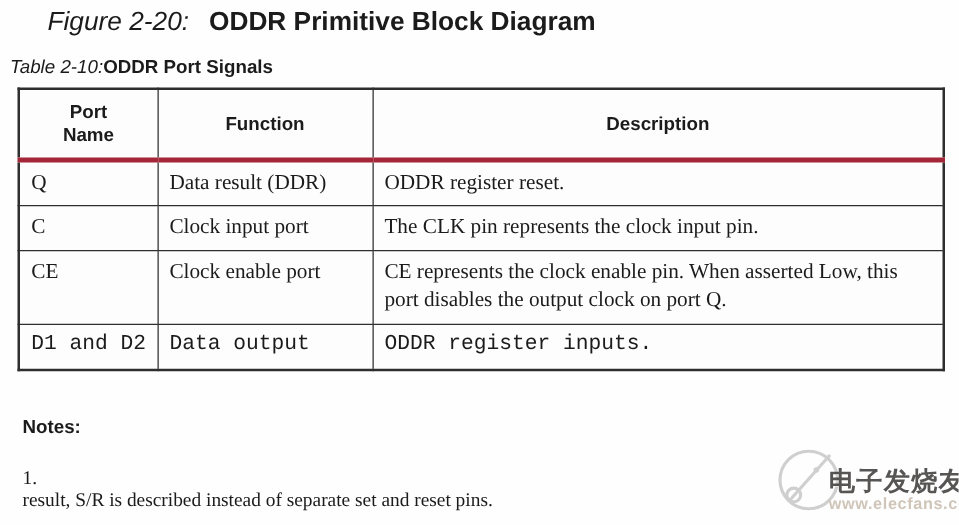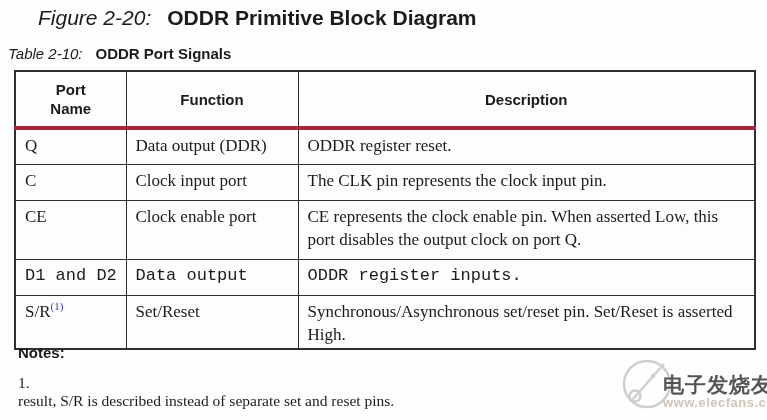--- a/index.html
+++ b/index.html
@@ -10,21 +10,21 @@
   }
   html,body{margin:0;padding:0;}
   body{background:#ffffff;font-family:"Liberation Sans",sans-serif;color:var(--ink);}
   .page{position:relative;width:767px;height:420px;background:#fefefe;overflow:hidden;}
 
   
   .figure-caption{position:absolute;left:38px;top:4px;font-size:21px;line-height:27px;white-space:nowrap;}
   .figure-caption .prefix{font-style:italic;font-weight:500;margin-right:16px;}
   .figure-caption .title{font-weight:bold;}
   .table-caption{position:absolute;left:8px;top:44px;font-size:15px;line-height:19px;white-space:nowrap;}
-  .table-caption .prefix{font-style:italic;margin-right:13px;}
+  .table-caption .prefix{font-style:italic;}
   .table-caption .title{font-weight:bold;}
 
   
   table.ports{position:absolute;left:14px;top:70px;width:740px;border-collapse:collapse;table-layout:fixed;
     border:2px solid var(--border);}
   table.ports th,table.ports td{border:1px solid var(--border);}
   table.ports th{
     font-family:"Liberation Sans",sans-serif;font-weight:bold;font-size:15px;line-height:19px;
     text-align:center;vertical-align:middle;height:52px;white-space:pre-line;
     border-bottom:4px solid var(--rule);background:#fdfdfd;
@@ -37,21 +37,21 @@
   td.c-func{padding-left:11px;}
   td.c-desc{padding-left:11px;padding-right:10px;}
   tr.r1 td{height:28px;}
   tr.r2 td{height:29px;}
   tr.r3 td{height:52px;}
   tr.r4 td{height:29px;font-family:Liberation Mono, monospace;}
   tr.r5 td{height:43px;}
   sup.fnref{font-size:11px;color:var(--link);line-height:0;}
 
   
-  .notes-heading{position:absolute;left:18px;top:344px;font-size:15px;font-weight:bold;}
+  .notes-heading{position:absolute;left:18px;top:333px;font-size:15px;font-weight:bold;}
   .note-item{position:absolute;left:18px;top:374px;width:730px;
     font-family:"Liberation Serif",serif;font-size:15.5px;line-height:18px;}
   .note-number{position:absolute;left:0;top:0;}
   .note-lines{margin-left:20px;}
   .note-line{display:block;}
 
   
   .wm-logo{position:absolute;left:620px;top:357px;width:54px;height:54px;opacity:.8;pointer-events:none;}
   .wm-cjk{position:absolute;left:663px;top:371px;font-size:21px;font-weight:bold;letter-spacing:1px;
     color:rgba(50,48,46,0.82);white-space:nowrap;text-shadow:1px 1px 0 rgba(255,255,255,0.5);}
@@ -81,42 +81,37 @@
       <tr>
         <th>Port
 Name</th>
         <th>Function</th>
         <th>Description</th>
       </tr>
     </thead>
     <tbody>
       <tr class="r1">
         <td class="c-port">Q</td>
-        <td class="c-func">Data output (DDR)</td>
+        <td class="c-func">Data result (DDR)</td>
         <td class="c-desc">ODDR register reset.</td>
       </tr>
       <tr class="r2">
         <td class="c-port">C</td>
         <td class="c-func">Clock input port</td>
         <td class="c-desc">The CLK pin represents the clock input pin.</td>
       </tr>
       <tr class="r3">
         <td class="c-port">CE</td>
         <td class="c-func">Clock enable port</td>
         <td class="c-desc">CE represents the clock enable pin. When asserted Low, this port disables the output clock on port Q.</td>
       </tr>
       <tr class="r4">
         <td class="c-port">D1 and D2</td>
         <td class="c-func">Data output</td>
         <td class="c-desc">ODDR register inputs.</td>
-      </tr>
-      <tr class="r5">
-        <td class="c-port"><span>S/R</span><sup class="fnref">(1)</sup></td>
-        <td class="c-func">Set/Reset</td>
-        <td class="c-desc">Synchronous/Asynchronous set/reset pin. Set/Reset is asserted High.</td>
       </tr>
     </tbody>
   </table>
 
   <div class="notes-heading">Notes:</div>
 
   <div class="note-item">
     <span class="note-number">1.</span>
     <span class="note-lines">
       <span class="note-line">result, S/R is described instead of separate set and reset pins.</span>

